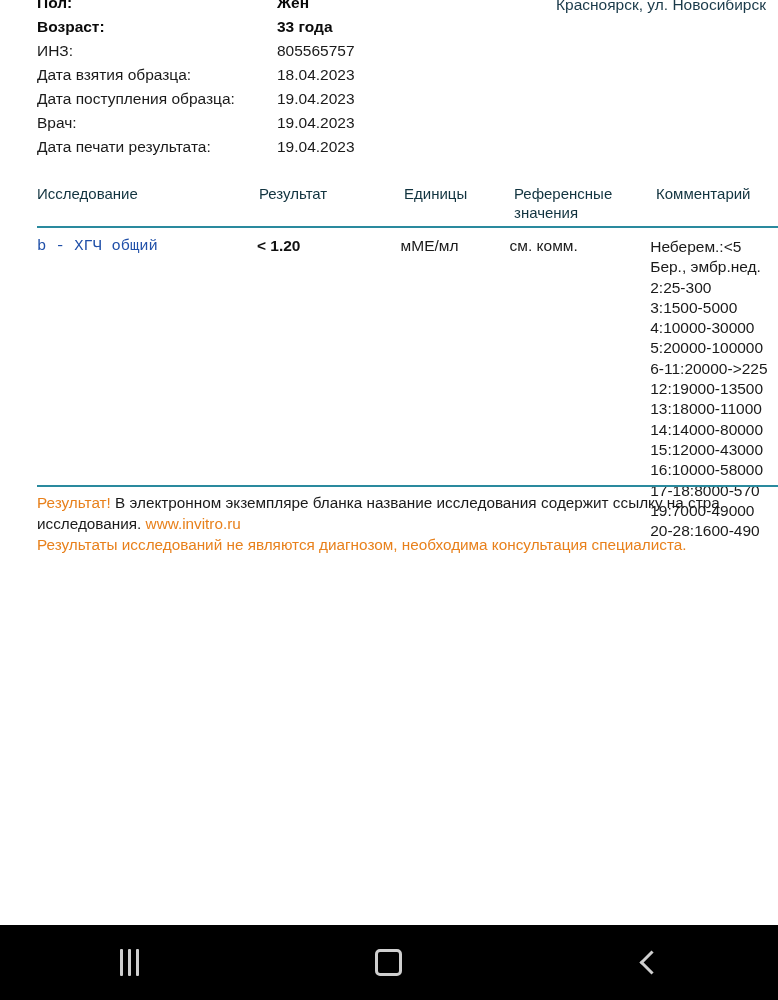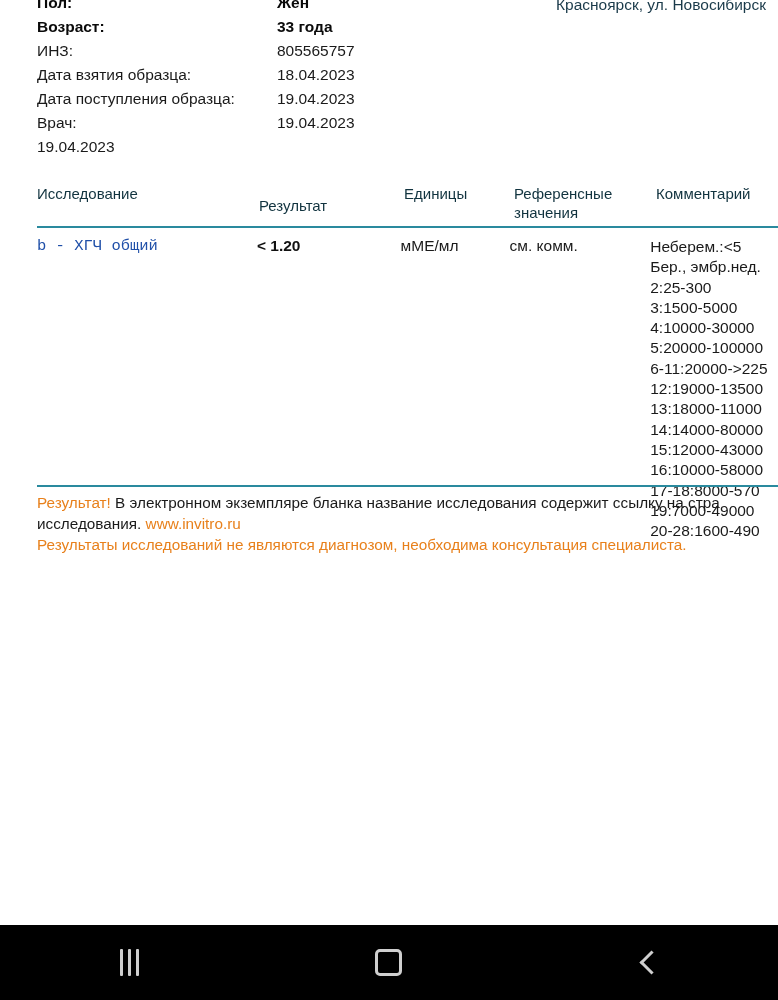--- a/index.html
+++ b/index.html
@@ -69,21 +69,21 @@
   .thead {
     display: flex;
     font-size: 15px;
     color: #11333f;
     padding-bottom: 4px;
   }
   .th {
     line-height: 19px;
   }
   .th.c1 { width: 222px; }
-  .th.c2 { width: 145px; margin-top: 12px; }
+  .th.c2 { width: 145px; }
   .th.c3 { width: 110px; }
   .th.c4 { width: 142px; }
   .th.c5 { width: 120px; }
 
   .rule {
     height: 2px;
     background: #2a8a9e;
     width: 742px;
   }
 
@@ -202,20 +202,21 @@
     </div>
     <div class="info-row">
       <span class="info-label">Дата поступления образца:</span>
       <span class="info-value">19.04.2023</span>
     </div>
     <div class="info-row">
       <span class="info-label">Врач:</span>
       <span class="info-value">19.04.2023</span>
     </div>
     <div class="info-row">
+      <span class="info-label">Дата печати результата:</span>
       <span class="info-value">19.04.2023</span>
     </div>
   </div>
 
   <div class="table-wrap">
     <div class="thead">
       <div class="th c1">Исследование</div>
       <div class="th c2">Результат</div>
       <div class="th c3">Единицы</div>
       <div class="th c4">

